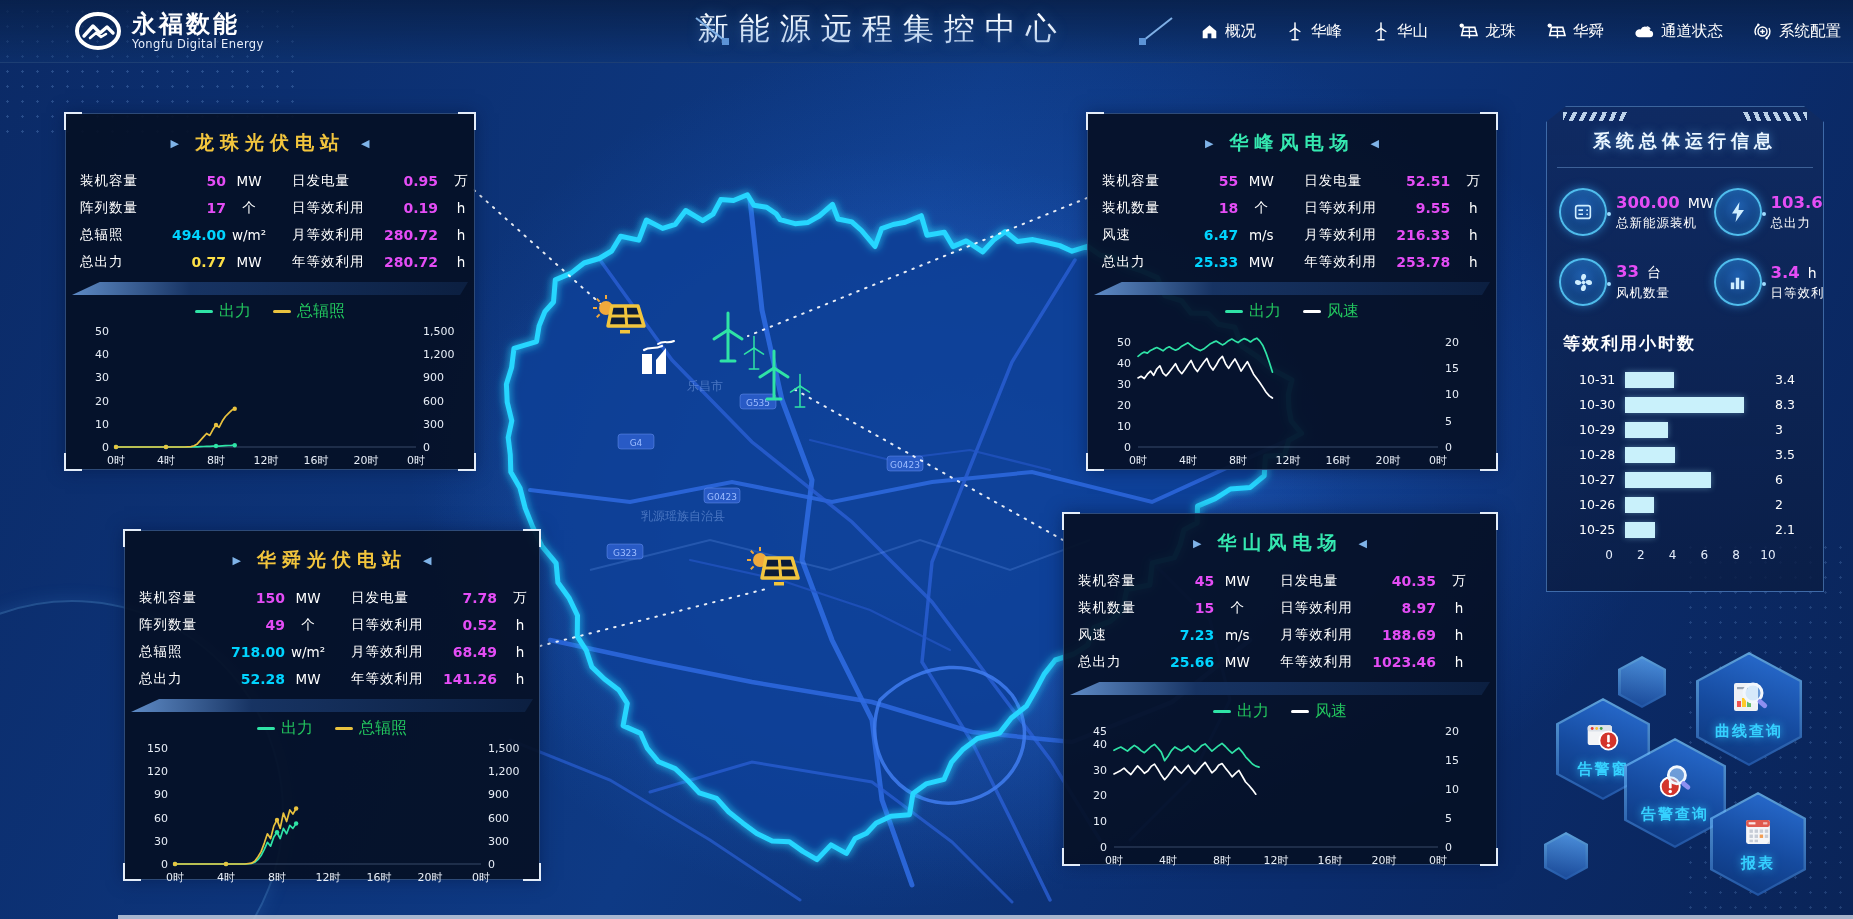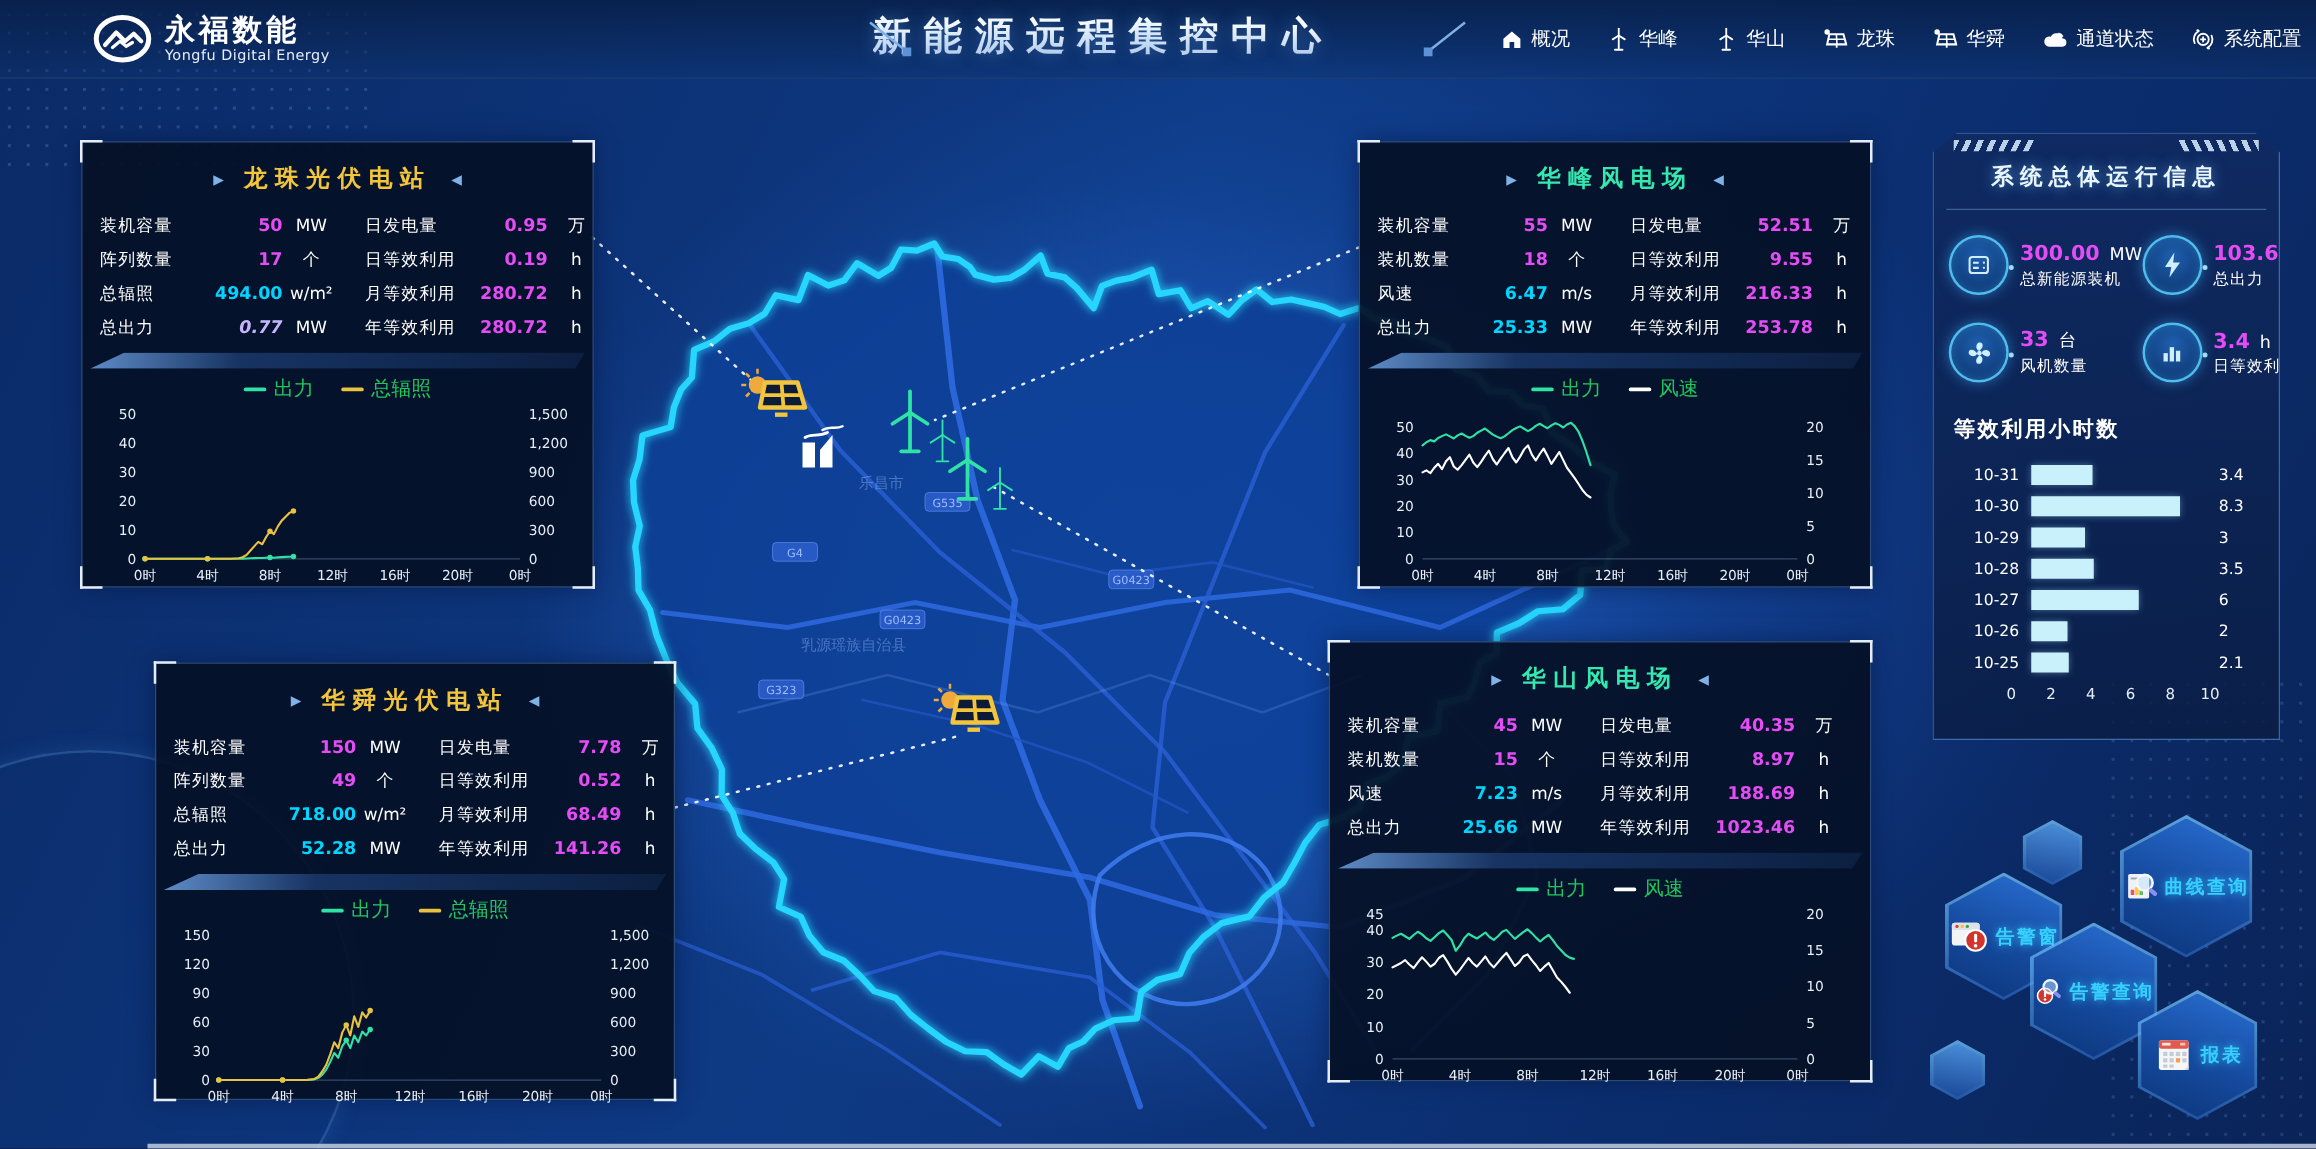--- a/index.html
+++ b/index.html
@@ -20,21 +20,21 @@
   
   #header{position:absolute;left:0;top:0;width:100%;height:62px;
     background:linear-gradient(180deg,rgba(8,32,74,.9),rgba(14,52,110,.35));
     border-bottom:1px solid rgba(90,150,230,.25);z-index:30;display:flex;align-items:center;}
   #logo{display:flex;align-items:center;gap:10px;margin-left:74px;}
   #logo-mark{width:48px;height:48px;}
   #logo-texts{display:flex;flex-direction:column;line-height:1.05;}
   #logo-title{font-size:24px;font-weight:bold;letter-spacing:3px;color:#fff;}
   #logo-sub{font-size:11.5px;color:#e7eefb;letter-spacing:.4px;}
   #main-title{position:absolute;left:50%;top:8px;transform:translateX(-62%);
-    font-size:31px;font-weight:bold;letter-spacing:10px;white-space:nowrap;
+    font-size:31px;font-weight:normal;letter-spacing:10px;white-space:nowrap;
     background:linear-gradient(180deg,#ffffff 30%,#b9cdea 85%);-webkit-background-clip:text;background-clip:text;color:transparent;
     text-shadow:0 0 14px rgba(120,190,255,.35);}
   .title-deco{position:absolute;top:14px;width:72px;height:34px;z-index:29;}
   #nav{position:absolute;right:12px;top:0;height:62px;display:flex;align-items:center;gap:30px;}
   .nav-item{display:flex;align-items:center;gap:7px;color:#fff;font-size:15.5px;cursor:pointer;white-space:nowrap;}
   .nav-item svg{display:block;}
 
   
   .panel{position:absolute;background:rgba(5,16,38,.93);border:1px solid rgba(95,145,215,.45);
     box-shadow:0 0 16px rgba(0,20,60,.5);z-index:20;}
@@ -48,21 +48,21 @@
   .panel.solar .panel-title{color:#f2c53d;}
   .panel.wind .panel-title{color:#35e8b0;}
   .t-arrow{font-size:11px;color:#7fb3e8;}
   .stats{display:flex;padding:4px 14px 0 14px;}
   .stats .col{flex:1;display:flex;flex-direction:column;gap:6px;}
   .stats .vsep{width:1px;background:rgba(150,190,240,.35);margin:2px 10px;}
   .stat-row{display:flex;align-items:center;height:21px;font-size:13.5px;}
   .stat-label{width:92px;color:#fff;letter-spacing:1px;white-space:nowrap;}
   .stat-value{flex:1;text-align:right;font-weight:bold;font-size:14px;}
   .stat-unit{width:46px;text-align:center;color:#fff;}
-  .v-magenta{color:#e44df5;} .v-cyan{color:#00d4ff;} .v-green{color:#c4b5fd;font-style:italic;}
+  .v-magenta{color:#e44df5;} .v-cyan{color:#00d4ff;} .v-green{color:#fde047;}
   .ribbon{height:13px;margin:10px 6px 2px 6px;
     background:linear-gradient(90deg,rgba(110,160,225,.85),rgba(25,55,105,.9) 30%,rgba(12,32,66,.95));
     clip-path:polygon(7% 0,100% 0,98% 100%,0 100%);}
   .legend{display:flex;justify-content:center;gap:22px;margin-top:8px;height:16px;}
   .legend-item{display:flex;align-items:center;gap:6px;font-size:16px;color:#22c55e;}
   .legend-swatch{width:18px;height:3px;border-radius:2px;}
   .chart-svg{display:block;margin:2px auto 0 auto;}
 
   
   #sidebar{position:absolute;left:1546px;top:106px;width:276px;height:484px;z-index:20;
@@ -95,21 +95,21 @@
   .bar-value{width:34px;margin-left:7px;font-size:12.5px;color:#fff;}
   #bar-axis{position:relative;height:16px;margin:6px 55px 0 62px;font-size:12px;color:#e6eefb;}
   #bar-axis span{position:absolute;transform:translateX(-50%);}
 
   
   .hex{position:absolute;z-index:22;}
   .hex-border{width:100%;height:100%;clip-path:polygon(50% 0,100% 25%,100% 75%,50% 100%,0 75%,0 25%);
     background:linear-gradient(180deg,rgba(120,200,255,.75),rgba(50,120,220,.55));padding:0;display:flex;align-items:center;justify-content:center;}
   .hex-inner{width:calc(100% - 5px);height:calc(100% - 5px);clip-path:polygon(50% 0,100% 25%,100% 75%,50% 100%,0 75%,0 25%);
     background:linear-gradient(200deg,#2a6fd4 0%,#154a9e 55%,#0c3478 100%);
-    display:flex;flex-direction:row;align-items:center;justify-content:center;gap:5px;cursor:pointer;}
+    display:flex;flex-direction:column;align-items:center;justify-content:center;gap:5px;cursor:pointer;}
   .hex-label{font-size:15px;font-weight:bold;color:#35d0ff;letter-spacing:2px;text-shadow:0 0 8px rgba(50,200,255,.8);white-space:nowrap;}
   .hex.empty .hex-inner{background:linear-gradient(200deg,rgba(60,130,230,.45),rgba(15,55,130,.5));}
   .hex-icon{display:block;}
 
   
   #map-svg{position:absolute;left:450px;top:140px;z-index:5;}
   #map-glow{position:absolute;left:430px;top:150px;width:920px;height:760px;z-index:4;
     background:radial-gradient(closest-side,rgba(45,120,235,.45),rgba(45,120,235,0));}
   text{font-family:"DejaVu Sans","Liberation Sans",sans-serif;}
 </style>

